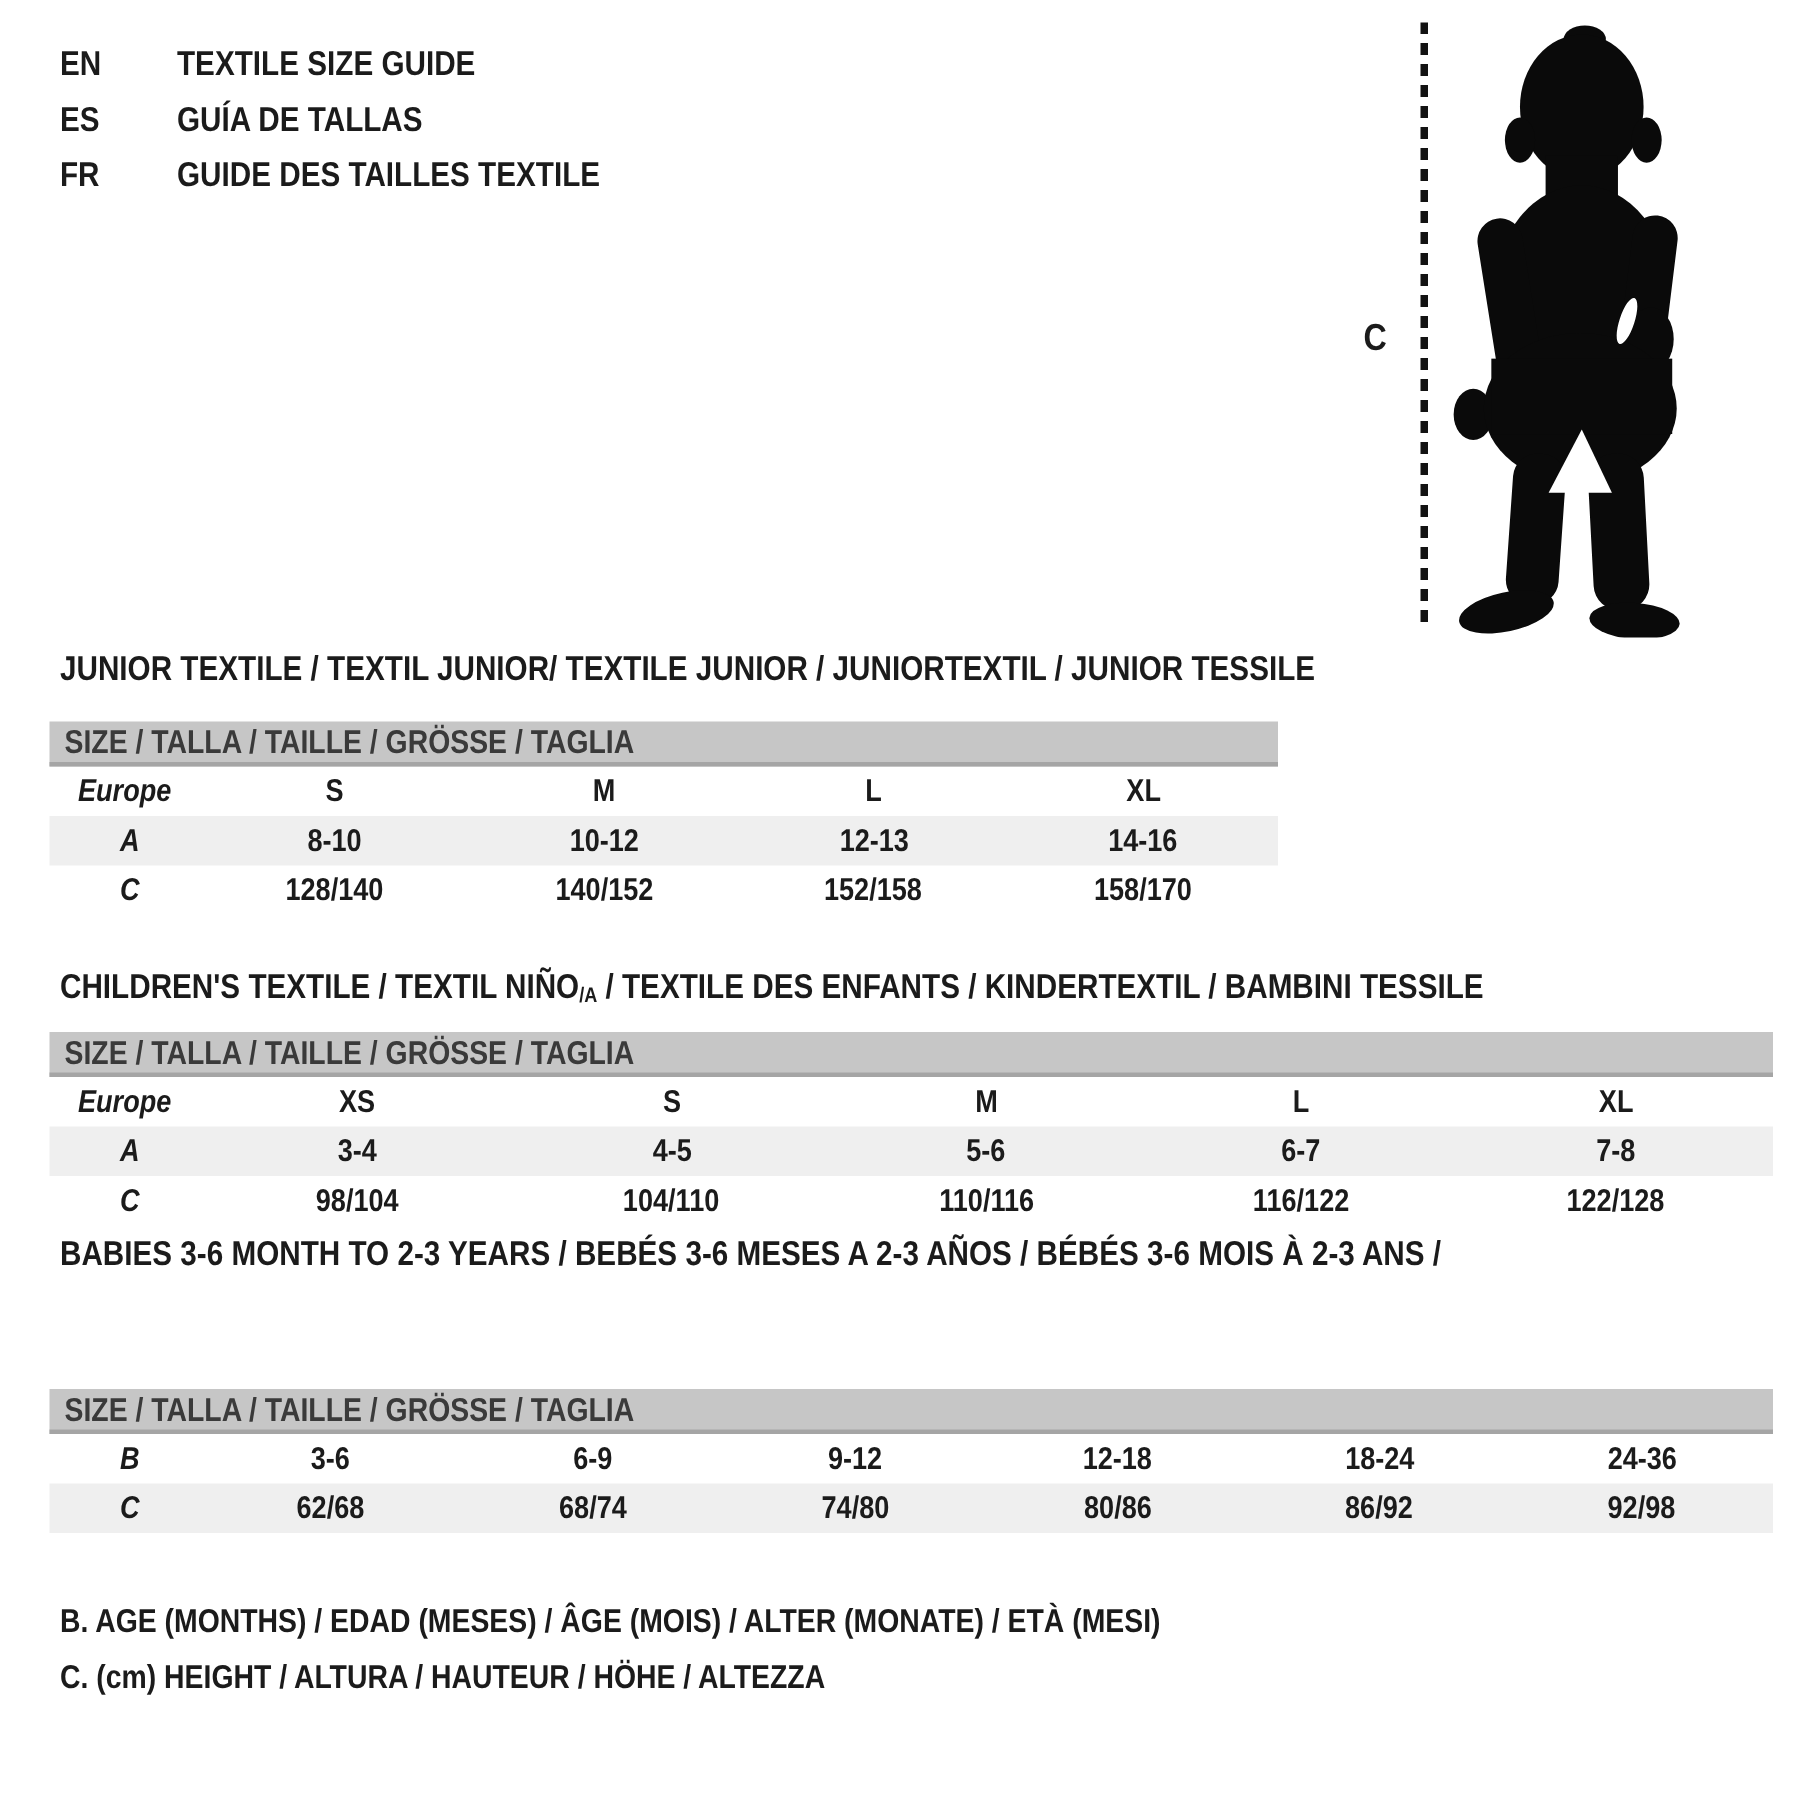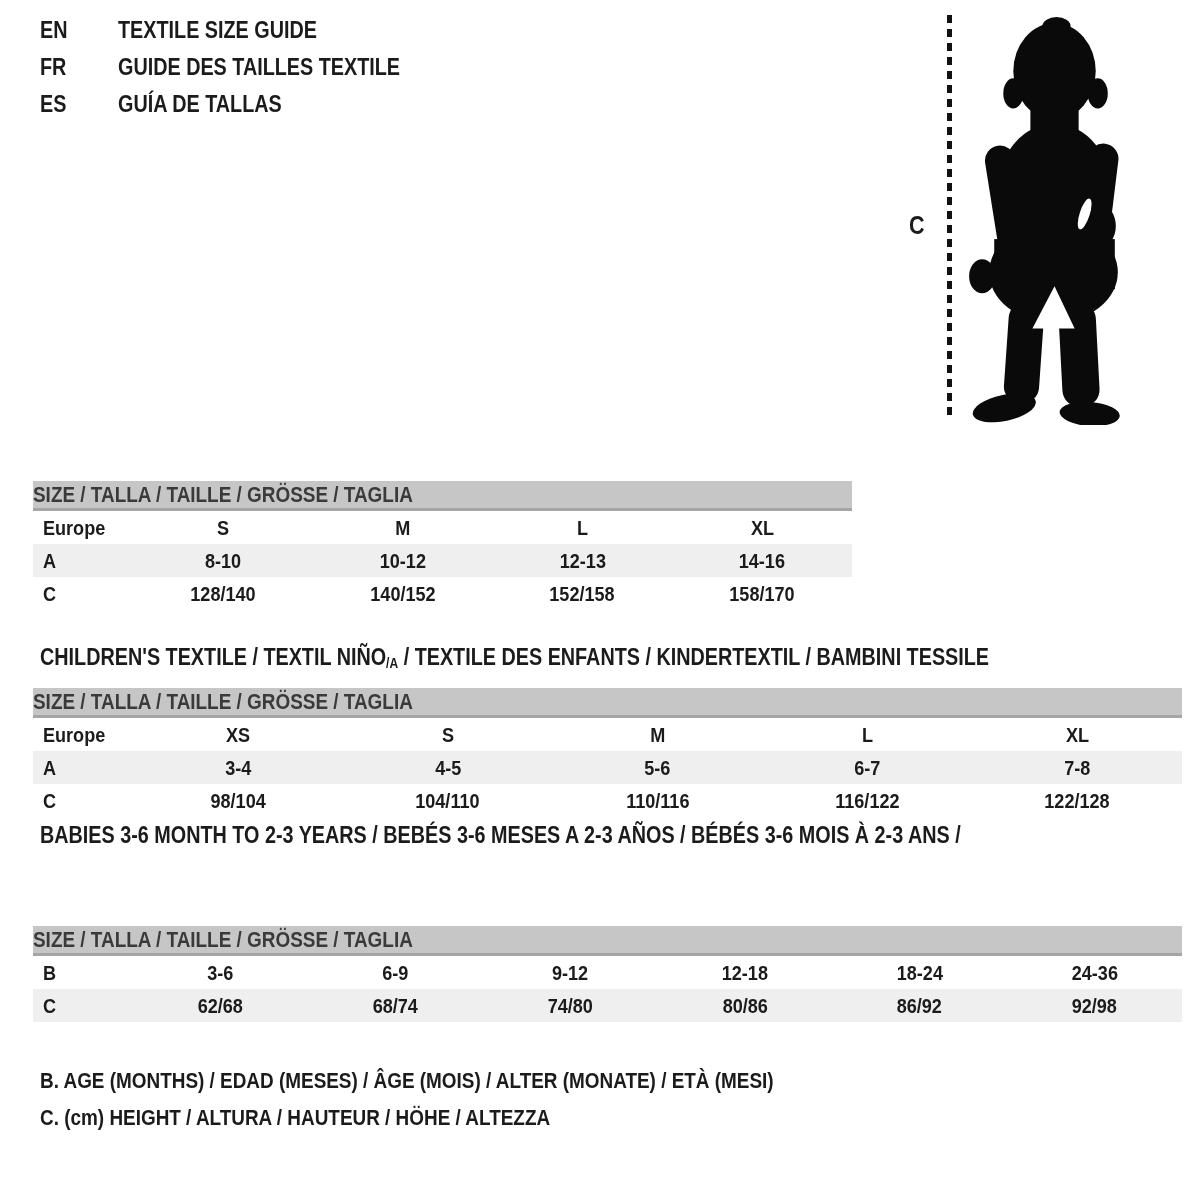--- a/index.html
+++ b/index.html
@@ -6,21 +6,21 @@
   .page {
     position:relative; width:1200px; height:1200px; background:#ffffff;
     font-family:"Liberation Sans", sans-serif; font-weight:bold; color:#1b1b1b;
     overflow:hidden;
   }
   
   .cond  { display:inline-block; transform:scaleX(.86); transform-origin:0 50%; white-space:nowrap; }
   .condc { display:inline-block; transform:scaleX(.86); transform-origin:50% 50%; white-space:nowrap; }
 
   
-  .lang-block { position:absolute; left:40px; top:12px; font-size:23px; }
+  .lang-block { position:absolute; left:40px; top:24px; font-size:23px; }
   .lang-row  { height:37px; display:flex; align-items:center; }
   .lang-code { width:78px; }
 
   
   .mline { position:absolute; left:947px; top:15px; width:5px; height:404px;
            background:repeating-linear-gradient(to bottom,#121212 0 8px,transparent 8px 14px); }
   .hlabel { position:absolute; left:909px; top:211px; font-size:25px; }
   .fig { position:absolute; left:960px; top:13px; width:181px; height:412px; }
 
   
@@ -30,47 +30,47 @@
   .t-babies-title   { left:40px; top:816px; line-height:38px; }
   .sub { font-size:14px; vertical-align:-3px; }
 
   
   .stable { position:absolute; }
   .t-junior   { left:33px; top:481px;  width:819px; }
   .t-children { left:33px; top:688px;  width:1149px; }
   .t-babies   { left:33px; top:926px;  width:1149px; }
   .bar { height:30px; background:#c6c6c6; border-bottom:3px solid #a5a5a5;
          color:#3a3a3a; font-size:22px; display:flex; align-items:center;
-         box-sizing:border-box; }
+         padding-left:10px; box-sizing:border-box; }
   .trow { display:flex; height:33px; align-items:center; font-size:21px; }
   .trow.alt { background:#efefef; }
   .tc { flex:1; text-align:center; }
-  .tc.label { flex:0 0 100px; text-align:left; padding-left:10px; box-sizing:border-box; }
+  .tc.label { flex:0 0 100px; text-align:center; padding-left:10px; box-sizing:border-box;font-style:italic; }
 
   
   .legend { position:absolute; left:40px; top:1062px; font-size:22px; }
   .legend-line { height:37px; display:flex; align-items:center; }
 </style>
 </head>
 <body>
 
 <div class="page">
 
   <div class="lang-block">
     <div class="lang-row">
       <span class="lang-code"><span class="cond">EN</span></span>
       <span class="cond">TEXTILE SIZE GUIDE</span>
     </div>
     <div class="lang-row">
+      <span class="lang-code"><span class="cond">ES</span></span>
+      <span class="cond">GUÍA DE TALLAS</span>
+    </div>
+    <div class="lang-row">
       <span class="lang-code"><span class="cond">FR</span></span>
       <span class="cond">GUIDE DES TAILLES TEXTILE</span>
-    </div>
-    <div class="lang-row">
-      <span class="lang-code"><span class="cond">ES</span></span>
-      <span class="cond">GUÍA DE TALLAS</span>
     </div>
   </div>
 
   <div class="mline"></div>
   <div class="hlabel"><span class="cond">C</span></div>
   <svg class="fig" viewBox="0 0 180 410" aria-hidden="true">
     <g fill="#0a0a0a">
       <ellipse cx="96" cy="13" rx="14" ry="9"></ellipse>
       <ellipse cx="94" cy="58" rx="41" ry="48"></ellipse>
       <ellipse cx="53" cy="80" rx="10" ry="15"></ellipse>
@@ -85,20 +85,23 @@
       <rect x="34" y="225" width="120" height="50"></rect>
       <rect x="46" y="288" width="35" height="100" rx="16" transform="rotate(4 63 338)"></rect>
       <rect x="100" y="288" width="37" height="104" rx="17" transform="rotate(-3 118 340)"></rect>
       <ellipse cx="44" cy="393" rx="32" ry="13" transform="rotate(-12 44 393)"></ellipse>
       <ellipse cx="129" cy="399" rx="30" ry="12" transform="rotate(4 129 399)"></ellipse>
     </g>
     <path d="M94 272 L72 314 L114 314 Z" fill="#ffffff"></path>
     <ellipse cx="124" cy="200" rx="5" ry="16" fill="#ffffff" transform="rotate(18 124 200)"></ellipse>
   </svg>
 
+  <div class="title t-junior-title">
+    <span class="cond">JUNIOR TEXTILE / TEXTIL JUNIOR/ TEXTILE JUNIOR / JUNIORTEXTIL / JUNIOR TESSILE</span>
+  </div>
   <div class="stable t-junior">
     <div class="bar">
       <span class="cond">SIZE / TALLA / TAILLE / GRÖSSE / TAGLIA</span>
     </div>
     <div class="trow">
       <div class="tc label"><span class="cond">Europe</span></div>
       <div class="tc"><span class="condc">S</span></div>
       <div class="tc"><span class="condc">M</span></div>
       <div class="tc"><span class="condc">L</span></div>
       <div class="tc"><span class="condc">XL</span></div>

